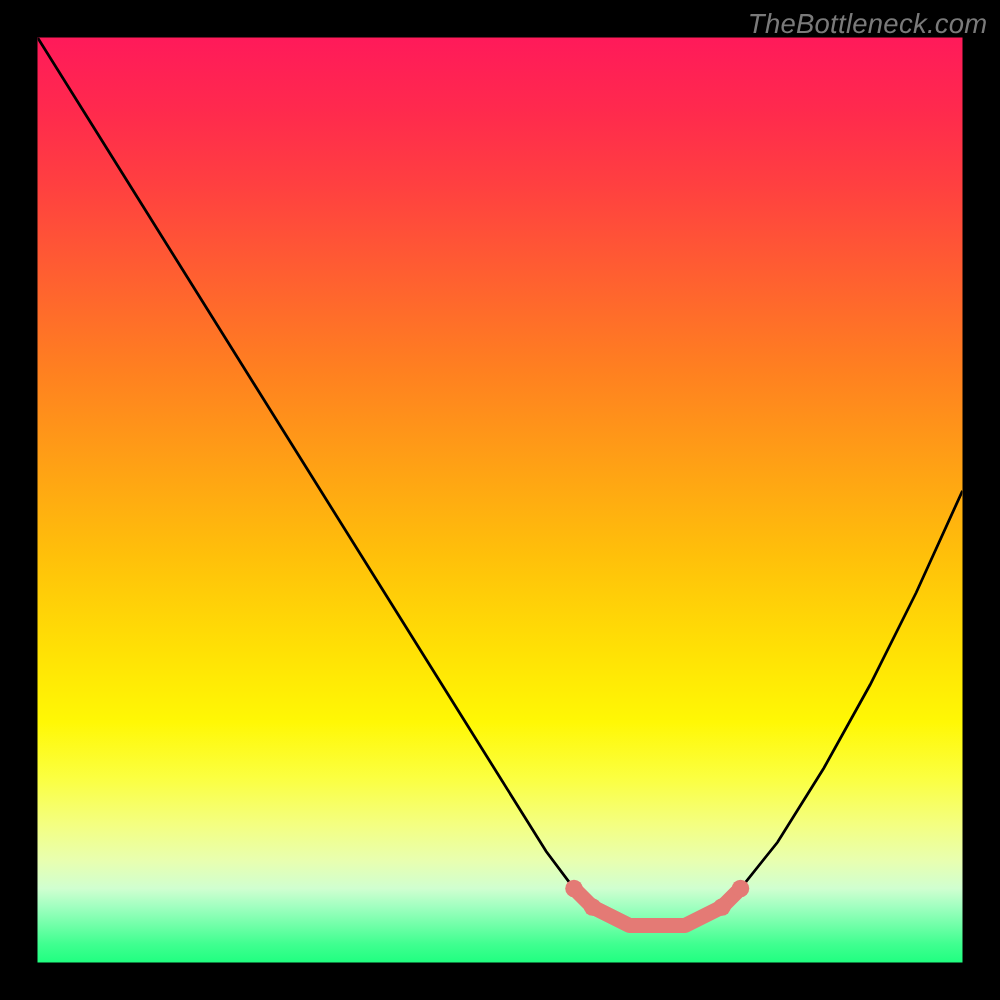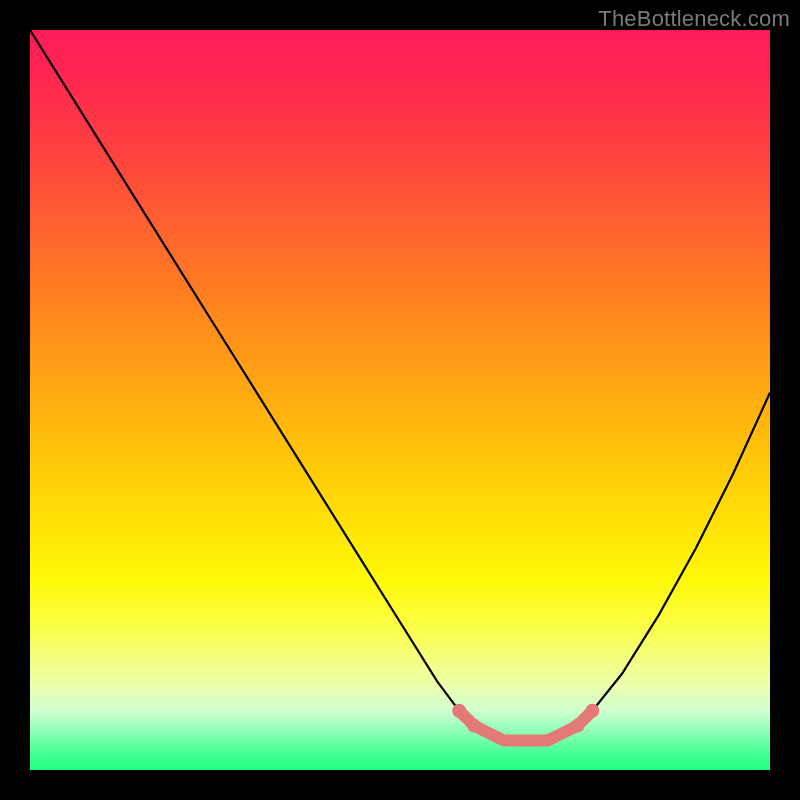--- a/index.html
+++ b/index.html
@@ -44,20 +44,21 @@
     height: 740px;
   }
   .watermark {
     position: absolute;
     top: 6px;
     right: 10px;
     font-family: Arial, Helvetica, sans-serif;
     font-size: 22px;
     color: #7a7a7a;
     letter-spacing: 0.2px;
+    font-style: italic;
   }
 </style>
 </head>
 <body>
 
 <div class="stage">
 
   <div class="plot-area">
     <svg class="curve" viewBox="0 0 740 740">
       <path fill="none" stroke="#000000" stroke-width="2.2" d="M0.0 0.0 L37.0 59.2 L74.0 118.4 L111.0 177.6 L148.0 236.8 L185.0 296.0 L222.0 355.2 L259.0 414.4 L296.0 473.6 L333.0 532.8 L370.0 592.0 L407.0 651.2 L429.2 680.8 L444.0 695.6 L458.8 703.0 L473.6 710.4 L488.4 710.4 L503.2 710.4 L518.0 710.4 L532.8 703.0 L547.6 695.6 L562.4 680.8 L592.0 643.8 L629.0 584.6 L666.0 518.0 L703.0 444.0 L740.0 362.6"></path>

